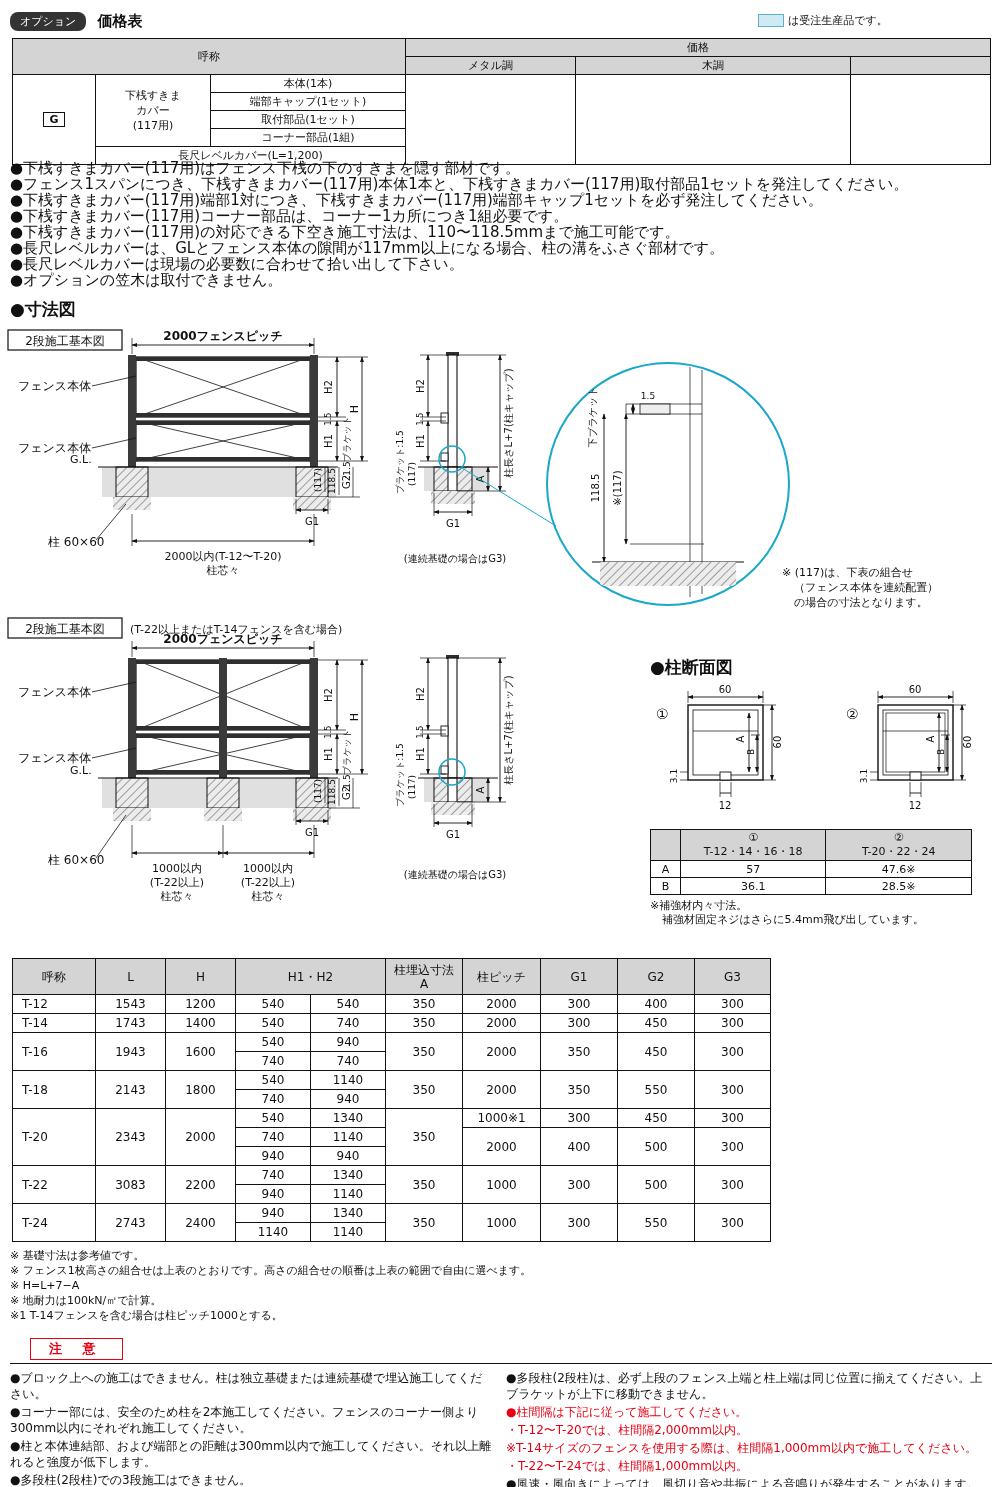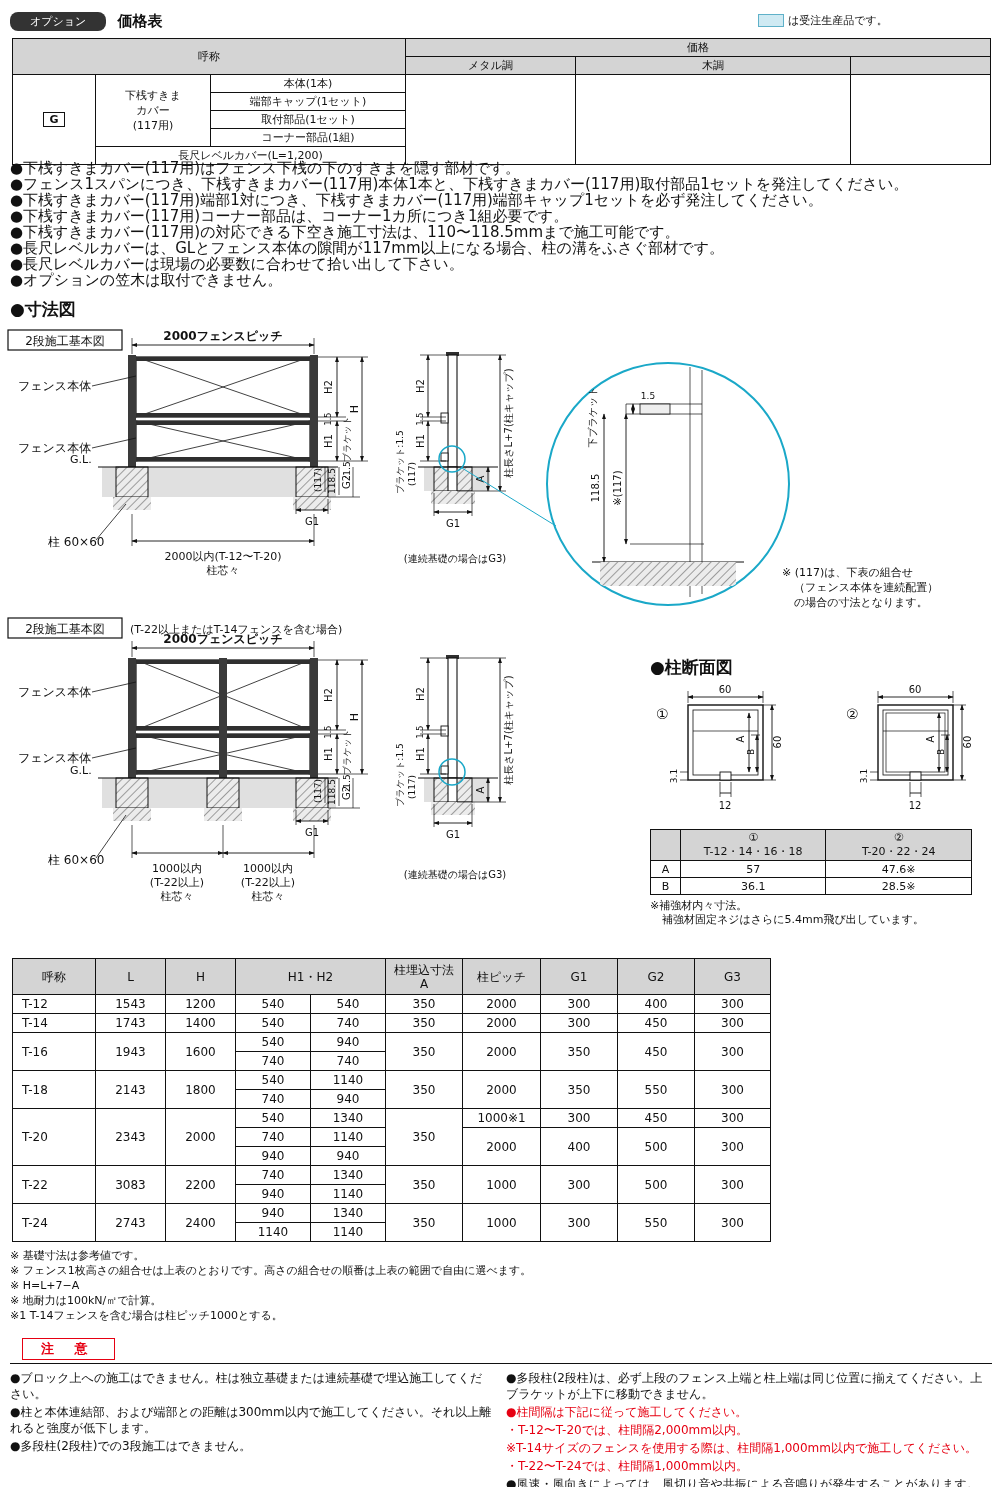--- a/index.html
+++ b/index.html
@@ -1,21 +1,21 @@
 <!DOCTYPE html>
 <html><head>
 <meta charset="utf-8">
 <style>
   *{margin:0;padding:0;box-sizing:border-box}
   body{background:#fff;color:#111;font-family:"DejaVu Sans","Liberation Sans",sans-serif}
   .page{position:relative;width:1000px;height:1487px;background:#fff;overflow:hidden;margin:0 auto}
   .abs{position:absolute}
 
   
-  .badge{display:inline-block;background:#333;color:#fff;font-size:11px;padding:2px 20px;border-radius:8px;vertical-align:middle}
+  .badge{display:inline-block;background:#333;color:#fff;font-size:11px;padding:2px 10px;border-radius:8px;vertical-align:middle}
   .pg-title{display:inline-block;font-size:15px;font-weight:bold;margin-left:6px;vertical-align:middle}
   .legend{font-size:11px;display:flex;align-items:center;gap:4px}
   .swatch{width:26px;height:13px;background:#cfeaf3;border:1px solid #5fb1c9;display:inline-block}
 
   
   table{border-collapse:collapse}
   .price-table{border:1.5px solid #111}
   .price-table td,.price-table th{border:1px solid #111;font-size:11px;font-weight:normal;text-align:center;vertical-align:middle;padding:1px 2px}
   .price-table .hd{background:#d4d4d4}
   .gbox{display:inline-block;border:1px solid #111;padding:0 5px;font-size:11px;font-weight:bold}
@@ -54,21 +54,21 @@
   
   .dims{border:1.5px solid #111}
   .dims th,.dims td{border:1px solid #111;font-size:12px;text-align:center;vertical-align:middle;padding:0 2px}
   .dims th{background:#d4d4d4;font-weight:normal;line-height:14px}
   .dims td{height:19px}
   .dims td.name{text-align:left;padding-left:9px}
 
   .footnotes{font-size:11px;line-height:15px}
 
   
-  .caution-label{display:inline-block;border:1.5px solid #e60012;color:#e60012;font-size:13px;font-weight:bold;padding:1px 18px;letter-spacing:8px;margin-left:12px}
+  .caution-label{display:inline-block;border:1.5px solid #e60012;color:#e60012;font-size:13px;font-weight:bold;padding:1px 18px;letter-spacing:8px;margin-left:20px}
   .caution-rule{border-top:1.5px solid #111;margin-top:3px}
   .caution-cols{display:flex;gap:14px;margin-top:6px}
   .caution-col{font-size:12px;line-height:16px}
   .caution-col .item{margin-bottom:2px}
   .red{color:#e60012}
 </style>
 </head>
 <body>
 
 <div class="page">
@@ -675,20 +675,21 @@
     <div>※ 地耐力は100kN/㎡で計算。</div>
     <div>※1 T-14フェンスを含む場合は柱ピッチ1000とする。</div>
   </div>
 
   <div class="abs" style="left:10px;top:1338px;width:982px">
     <span class="caution-label">注 意</span>
     <div class="caution-rule"></div>
     <div class="caution-cols">
       <div class="caution-col" style="width:482px">
         <div class="item">●ブロック上への施工はできません。柱は独立基礎または連続基礎で埋込施工してください。</div>
+        <div class="item">●コーナー部には、安全のため柱を2本施工してください。フェンスのコーナー側より300mm以内にそれぞれ施工してください。</div>
         <div class="item">●柱と本体連結部、および端部との距離は300mm以内で施工してください。それ以上離れると強度が低下します。</div>
         <div class="item">●多段柱(2段柱)での3段施工はできません。</div>
       </div>
       <div class="caution-col" style="width:486px">
         <div class="item">●多段柱(2段柱)は、必ず上段のフェンス上端と柱上端は同じ位置に揃えてください。上ブラケットが上下に移動できません。</div>
         <div class="item red">●柱間隔は下記に従って施工してください。</div>
         <div class="item red">・T-12〜T-20では、柱間隔2,000mm以内。</div>
         <div class="item red">※T-14サイズのフェンスを使用する際は、柱間隔1,000mm以内で施工してください。</div>
         <div class="item red">・T-22〜T-24では、柱間隔1,000mm以内。</div>
         <div class="item">●風速・風向きによっては、風切り音や共振による音鳴りが発生することがあります。</div>

